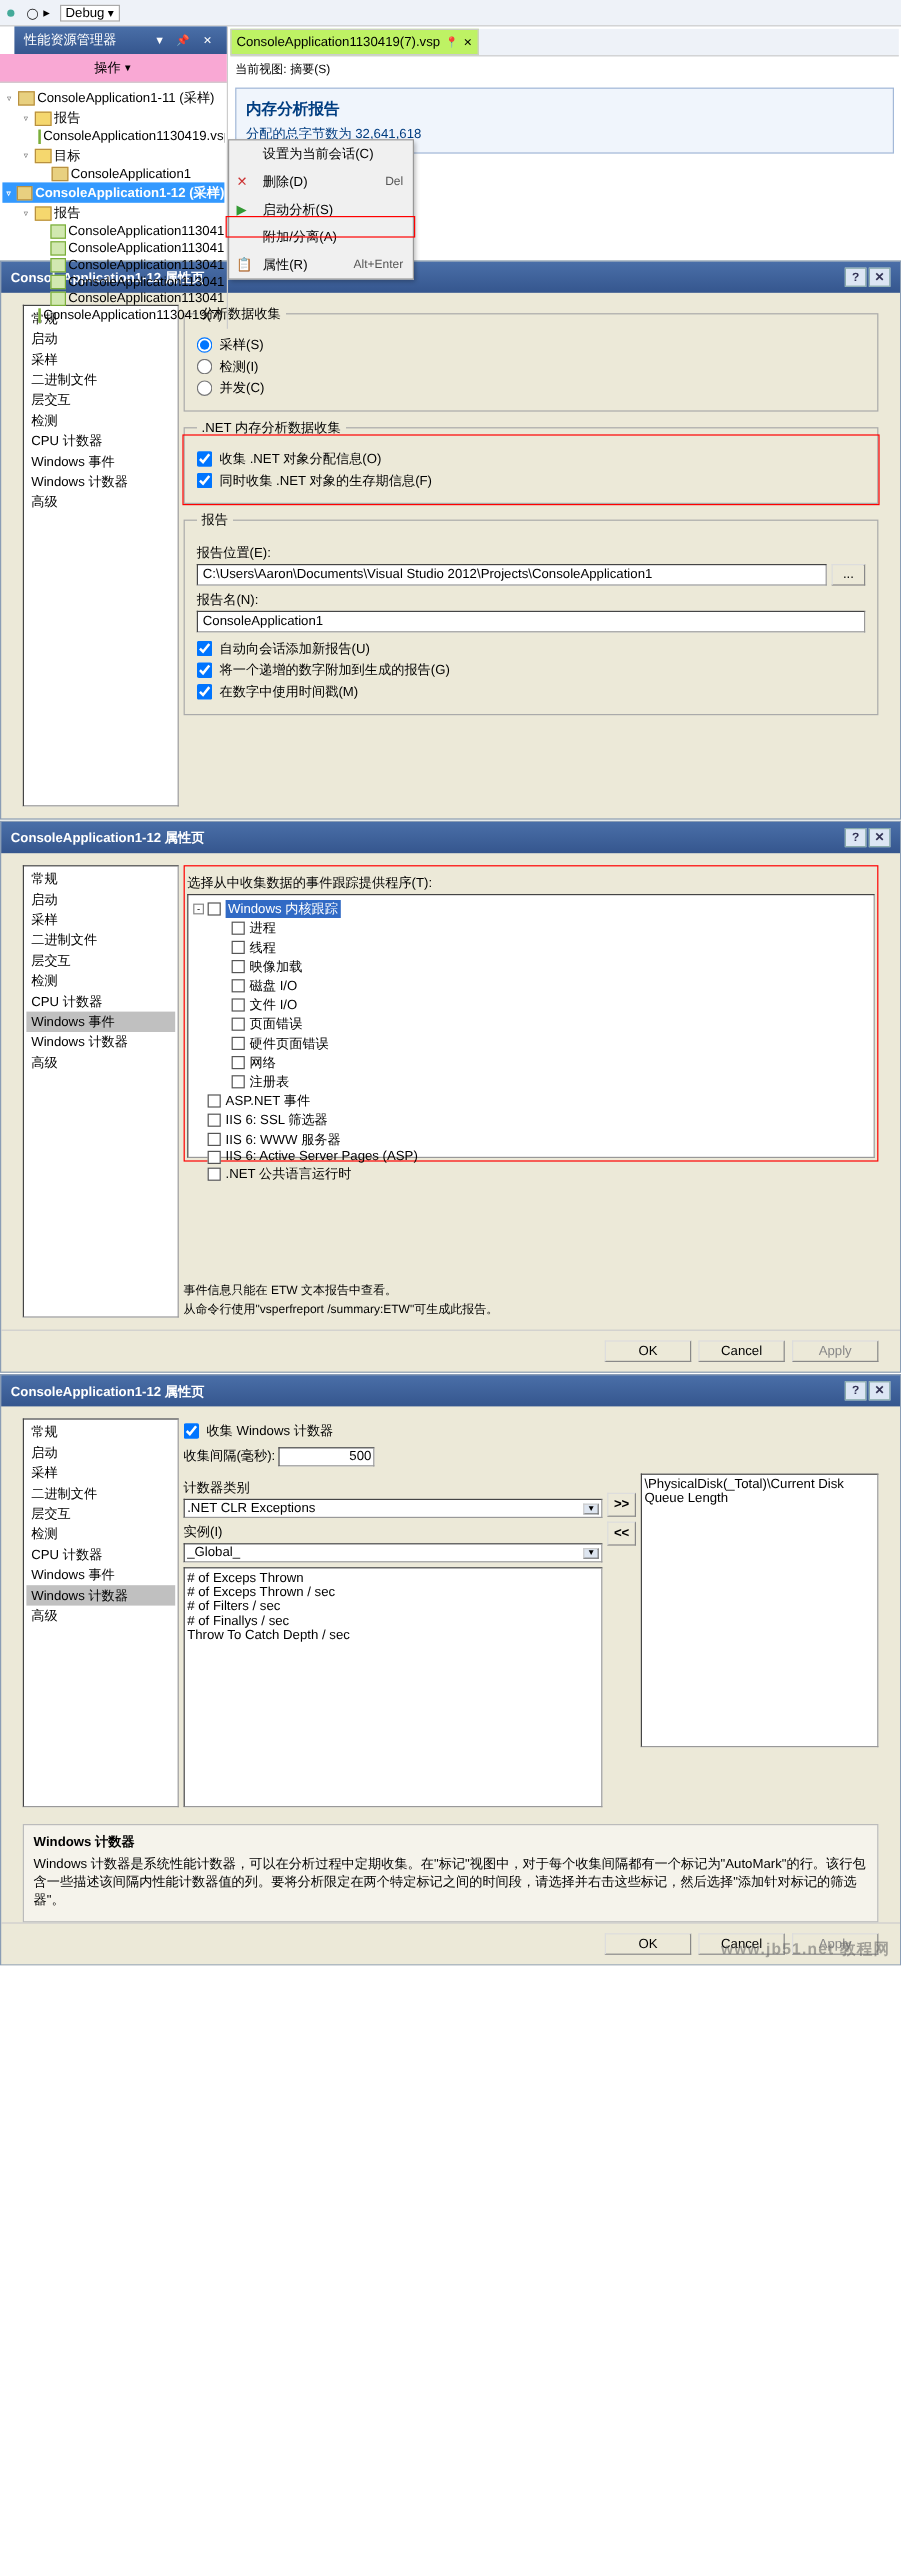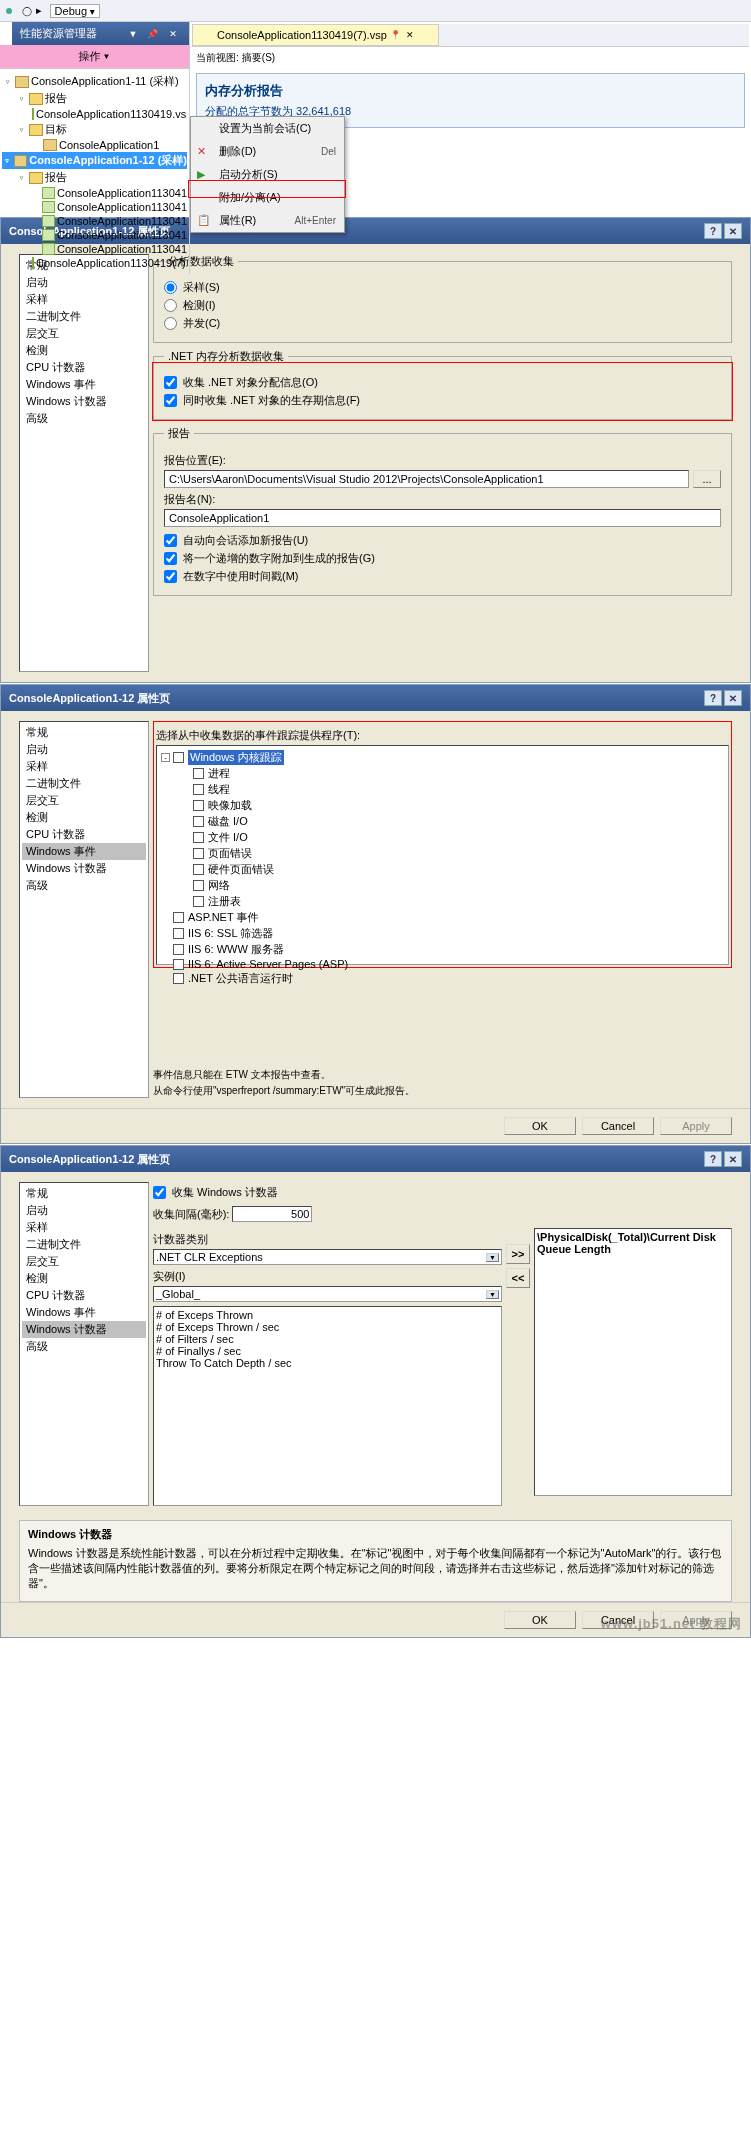--- a/index.html
+++ b/index.html
@@ -26,21 +26,21 @@
     .tree-item { display: flex; align-items: center; padding: 1px 0; white-space: nowrap; overflow: hidden; }
     .expander { width: 11px; height: 11px; display: inline-flex; align-items: center; justify-content: center; font-size: 7px; color: #555; cursor: pointer; }
     .tree-icon { width: 14px; height: 12px; display: inline-block; margin: 0 2px; background: #e8d080; border: 1px solid #b89040; }
     .tree-icon.folder { background: #f5d76e; }
     .tree-icon.report { background: #d1e8b0; border-color: #7aad3a; }
     .tree-selected { background: #3399ff; color: #fff; font-weight: bold; }
     .indent-1 { margin-left: 14px; }
     .indent-2 { margin-left: 28px; }
     
     .tab-row { display: flex; border-bottom: 1px solid #ccc; background: #eef2f8; }
-    .tab-item { padding: 4px 24px; border: 1px solid #ccc; background: #fef9c3; font-size: 10px; display: flex; align-items: center; }
+    .tab-item { padding: 4px 4px; border: 1px solid #ccc; background: #bef264; font-size: 10px; display: flex; align-items: center; }
     .tab-item .pin { margin-left: 4px; color: #c59; font-size: 9px; }
     .tab-item .close { margin-left: 4px; font-size: 9px; }
     
     .view-dropdown { padding: 4px; }
     .view-dropdown span { font-size: 10px; }
     
     .report-box { margin: 4px; border: 1px solid #a3b8d8; background: #f0f5fc; padding: 8px; }
     .report-box .title { color: #003d80; font-size: 13px; font-weight: bold; margin-bottom: 4px; }
     .report-box .stat { color: #003d80; font-size: 11px; }
     
@@ -467,21 +467,21 @@
             <div># of Filters / sec</div>
             <div># of Finallys / sec</div>
             <div>Throw To Catch Depth / sec</div>
           </div>
         </div>
         <div class="counter-mid">
           <div class="arrow-btn">&gt;&gt;</div>
           <div class="arrow-btn">&lt;&lt;</div>
         </div>
         <div class="counter-right">
-          <div class="listbox" style="height:268px;font-weight:bold;">
+          <div class="listbox" style="height:228px;">
             <div>\PhysicalDisk(_Total)\Current Disk Queue Length</div>
           </div>
         </div>
       </div>
     </div>
   </div>
   <div class="info-box">
     <div class="info-title">Windows 计数器</div>
     <div>Windows 计数器是系统性能计数器，可以在分析过程中定期收集。在"标记"视图中，对于每个收集间隔都有一个标记为"AutoMark"的行。该行包含一些描述该间隔内性能计数器值的列。要将分析限定在两个特定标记之间的时间段，请选择并右击这些标记，然后选择"添加针对标记的筛选器"。</div>
   </div>

